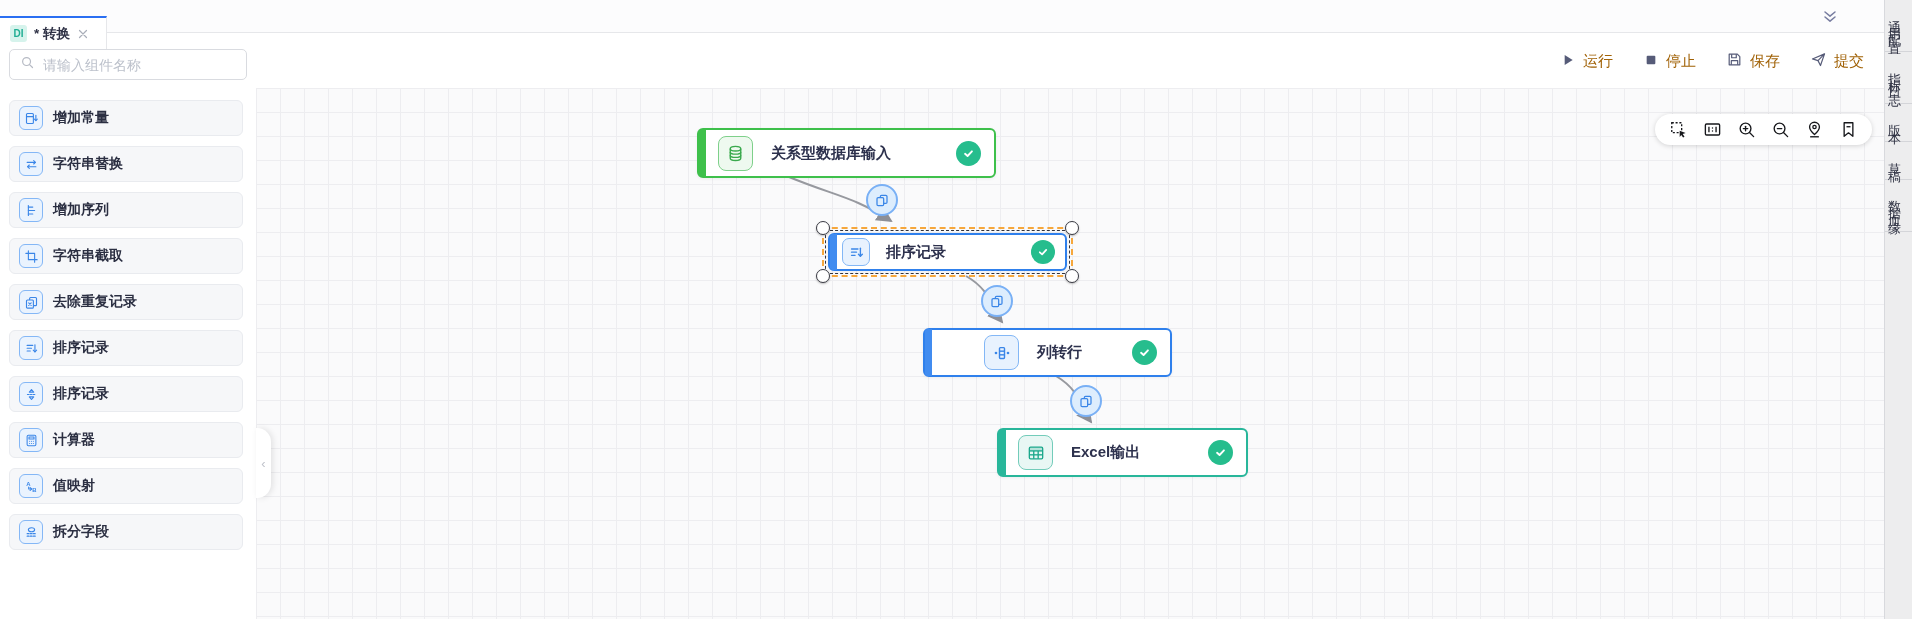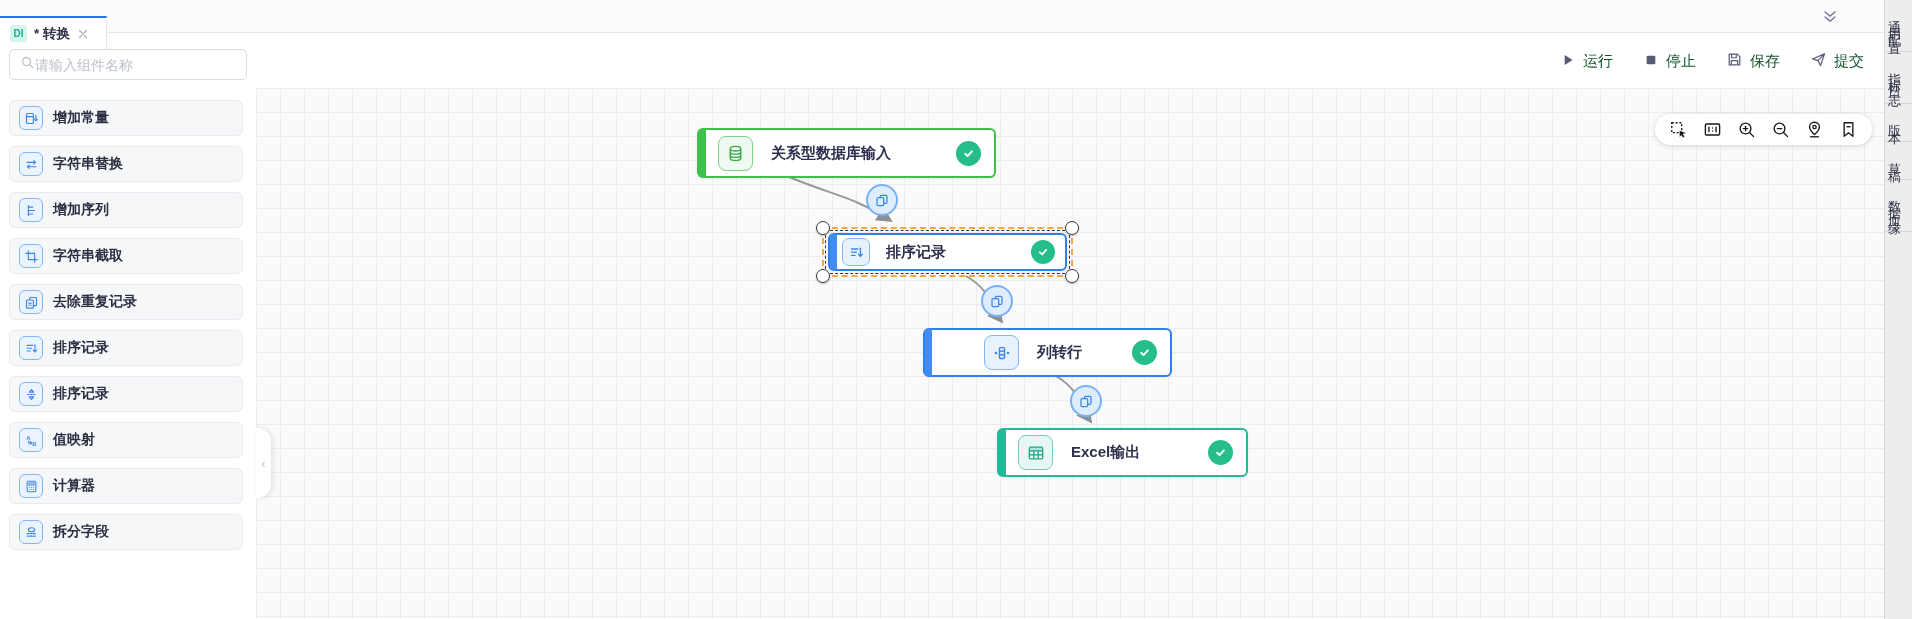--- a/index.html
+++ b/index.html
@@ -11,25 +11,25 @@
   .tabbar { position:absolute; left:0; top:0; width:1884px; height:33px; background:#fcfcfd; border-bottom:1px solid #e6e7ea; z-index:7; }
   .tab { position:absolute; left:0; top:0; width:107px; height:33px; background:#fff; border-top:2px solid #2a6ff2; border-right:1px solid #e6e7ea; display:flex; align-items:center; gap:7px; padding:0 10px;margin-top:16px; }
   .tab-badge { width:17px; height:17px; background:#d6f3ec; color:#1fae93; font-size:10px; font-weight:700; border-radius:3px; display:flex; align-items:center; justify-content:center; flex:none; }
   .tab-title { font-size:13.5px; font-weight:600; color:#2f3246; white-space:nowrap; }
   .tab-close { display:flex; align-items:center; }
   .collapse-all { position:absolute; right:44px; top:7px; display:flex; }
 
   
   .header { position:absolute; left:0; top:33px; width:1884px; height:55px; background:#fff; z-index:2; }
   .actions { position:absolute; right:20px; top:18px; display:flex; gap:30px; }
-  .action-btn { display:flex; align-items:center; gap:7px; color:#14532d; font-size:15px; font-weight:500; cursor:pointer; }
+  .action-btn { display:flex; align-items:center; gap:7px; color:#a16207; font-size:15px; font-weight:500; cursor:pointer; }
 
   
   .sidebar { position:absolute; left:0; top:33px; width:256px; bottom:0; background:#fff; overflow:hidden; z-index:3; }
-  .search { position:absolute; left:9px; top:16px; width:238px; height:31px; border:1px solid #d9dbe0; border-radius:5px; display:flex; align-items:center; padding:0 10px; background:#fff; }
+  .search { position:absolute; left:9px; top:16px; width:238px; height:31px; border:1px solid #d9dbe0; border-radius:5px; display:flex; align-items:center; gap:8px; padding:0 10px; background:#fff; }
   .search input { border:none; outline:none; flex:1; font-size:14px; color:#333; font-family:inherit; background:transparent; }
   .search input::placeholder { color:#bcc1cb; }
   .cards { position:absolute; left:9px; top:67px; width:234px; }
   .card { height:36px; margin-bottom:10px; background:#f6f7f9; border:1px solid #e9ebef; border-radius:6px; display:flex; align-items:center; gap:10px; padding:0 9px; cursor:grab; }
   .card-icon { width:24px; height:24px; border:1px solid #84b7f6; background:#eaf3fe; border-radius:6px; display:flex; align-items:center; justify-content:center; flex:none; }
   .card-label { font-size:14px; font-weight:700; color:#2b2f42; white-space:nowrap; }
   .panel-toggle { position:absolute; left:256px; top:428px; width:15px; height:70px; background:#fff; border-radius:0 14px 14px 0; box-shadow:2px 0 6px rgba(0,0,0,0.10); z-index:4; display:flex; align-items:center; justify-content:center; color:#c0c3cb; font-size:13px; cursor:pointer; }
 
   
   .canvas { position:absolute; left:256px; top:88px; width:1628px; bottom:0; background-color:#fafafb;
@@ -201,43 +201,43 @@
             <svg width="15" height="15" viewBox="0 0 24 24" fill="none" stroke="#3a86e8" stroke-width="1.8" stroke-linecap="round" stroke-linejoin="round">
               <path d="M12,4 L8.5,8.2 H15.5 Z"></path>
               <path d="M5.5,12 H18.5" stroke-dasharray="2.6 2"></path>
               <path d="M12,20 L8.5,15.8 H15.5 Z"></path>
             </svg>
           </span>
         <span class="card-label">排序记录</span>
       </div>
       <div class="card">
         <span class="card-icon">
-            <svg width="15" height="15" viewBox="0 0 24 24" fill="none" stroke="#3a86e8" stroke-width="1.8" stroke-linecap="round" stroke-linejoin="round">
-              <text x="3.5" y="11" font-size="9.5" font-weight="bold" fill="#3a86e8" stroke="none">A</text>
-              <text x="13" y="21.5" font-size="9.5" font-weight="bold" fill="#3a86e8" stroke="none">B</text>
-              <path d="M7.5,13 V16 H11.5"></path>
-              <path d="M9.8,13.8 L12.2,16 L9.8,18.2"></path>
-            </svg>
-          </span>
-        <span class="card-label">值映射</span>
-      </div>
-      <div class="card">
-        <span class="card-icon">
             <svg width="15" height="15" viewBox="0 0 24 24" fill="none" stroke="#3a86e8" stroke-width="1.7" stroke-linejoin="round">
               <rect x="5" y="3.5" width="14" height="17" rx="2"></rect>
               <rect x="8" y="6.5" width="8" height="3.2"></rect>
               <circle cx="9" cy="13.2" r="0.9" fill="#3a86e8" stroke="none"></circle>
               <circle cx="12" cy="13.2" r="0.9" fill="#3a86e8" stroke="none"></circle>
               <circle cx="15" cy="13.2" r="0.9" fill="#3a86e8" stroke="none"></circle>
               <circle cx="9" cy="16.8" r="0.9" fill="#3a86e8" stroke="none"></circle>
               <circle cx="12" cy="16.8" r="0.9" fill="#3a86e8" stroke="none"></circle>
               <circle cx="15" cy="16.8" r="0.9" fill="#3a86e8" stroke="none"></circle>
             </svg>
           </span>
         <span class="card-label">计算器</span>
+      </div>
+      <div class="card">
+        <span class="card-icon">
+            <svg width="15" height="15" viewBox="0 0 24 24" fill="none" stroke="#3a86e8" stroke-width="1.8" stroke-linecap="round" stroke-linejoin="round">
+              <text x="3.5" y="11" font-size="9.5" font-weight="bold" fill="#3a86e8" stroke="none">A</text>
+              <text x="13" y="21.5" font-size="9.5" font-weight="bold" fill="#3a86e8" stroke="none">B</text>
+              <path d="M7.5,13 V16 H11.5"></path>
+              <path d="M9.8,13.8 L12.2,16 L9.8,18.2"></path>
+            </svg>
+          </span>
+        <span class="card-label">值映射</span>
       </div>
       <div class="card">
         <span class="card-icon">
             <svg width="15" height="15" viewBox="0 0 24 24" fill="none" stroke="#3a86e8" stroke-width="1.8" stroke-linecap="round">
               <ellipse cx="12" cy="7.5" rx="5" ry="3.2"></ellipse>
               <path d="M5,13.8 H19" stroke-dasharray="3 2"></path>
               <path d="M5,17.8 H19" stroke-dasharray="3 2"></path>
             </svg>
           </span>
         <span class="card-label">拆分字段</span>

